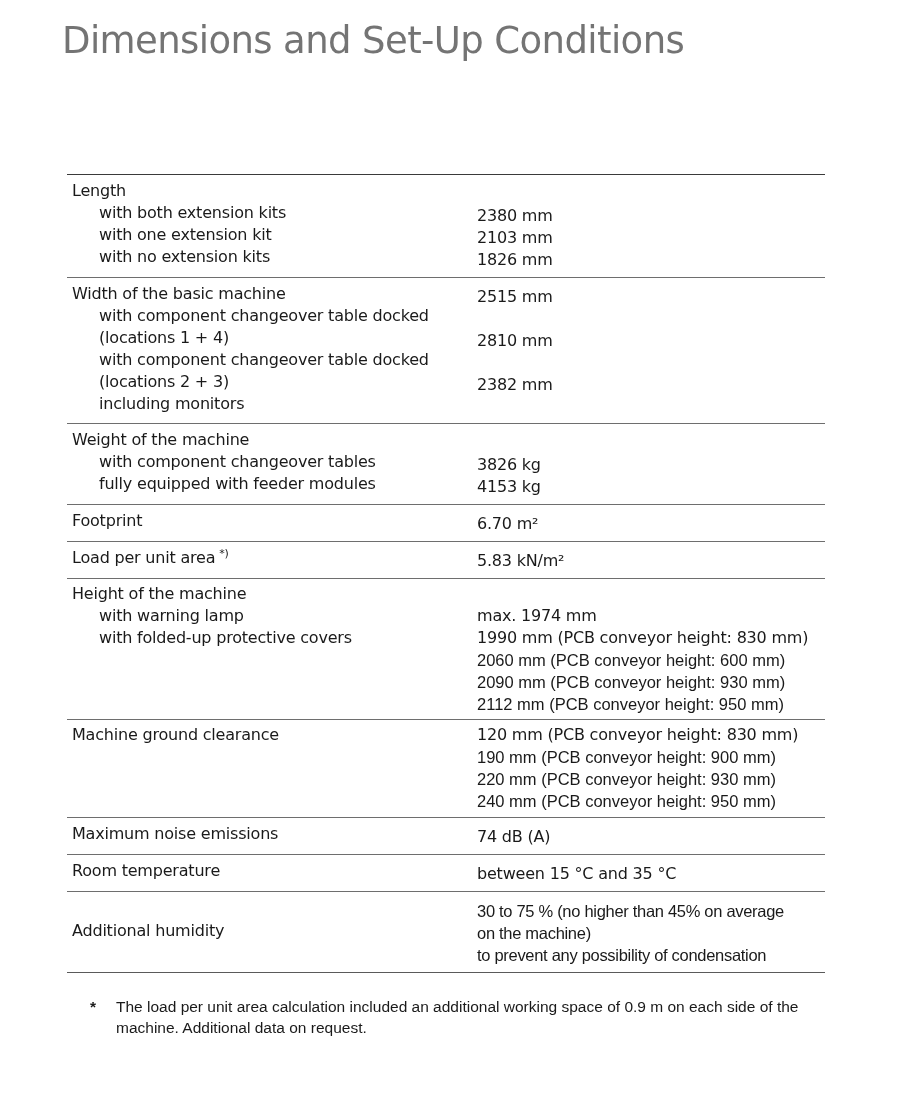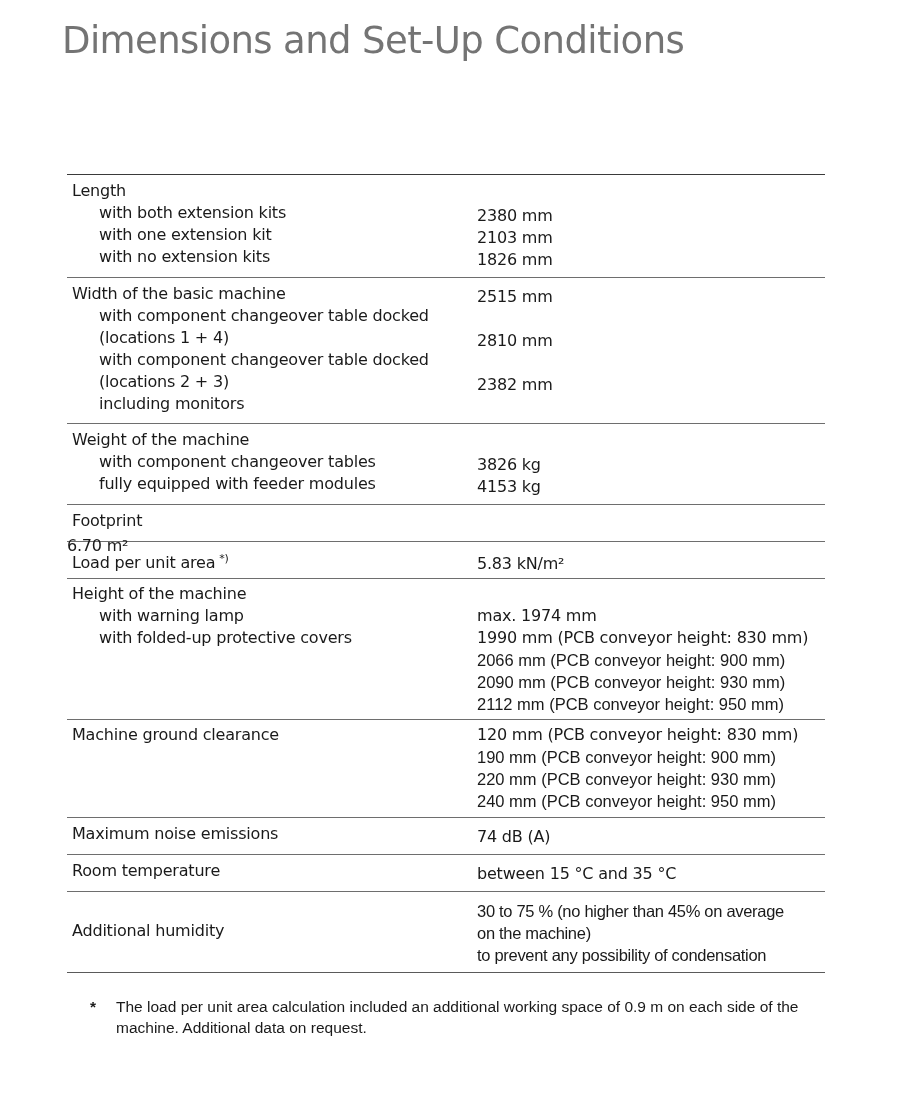--- a/index.html
+++ b/index.html
@@ -143,48 +143,48 @@
       <span class="label-main">Weight of the machine</span>
       <span class="label-sub">with component changeover tables</span>
       <span class="label-sub">fully equipped with feeder  modules</span>
     </div>
     <div class="spec-values" style="padding-top:25px;">
       <span class="value-line">3826 kg</span>
       <span class="value-line">4153 kg</span>
     </div>
   </div>
 
-  <div class="spec-row" style="height:37px; padding-top:5px;flex-direction:column;">
+  <div class="spec-row" style="height:37px; padding-top:5px;">
     <div class="spec-label">
       <span class="label-main">Footprint</span>
     </div>
     <div class="spec-values" style="padding-top:3px;">
       <span class="value-line">6.70 m²</span>
     </div>
   </div>
 
-  <div class="spec-row" style="height:37px; padding-top:5px;align-items:center;">
+  <div class="spec-row" style="height:37px; padding-top:5px;">
     <div class="spec-label">
       <span class="label-main"><span>Load per unit area</span><sup class="footmark">*)</sup></span>
     </div>
     <div class="spec-values" style="padding-top:3px;">
       <span class="value-line">5.83 kN/m²</span>
     </div>
   </div>
 
   <div class="spec-row" style="height:141px; padding-top:4px;">
     <div class="spec-label">
       <span class="label-main">Height of the machine</span>
       <span class="label-sub">with warning lamp</span>
       <span class="label-sub">with folded-up protective covers</span>
     </div>
     <div class="spec-values" style="padding-top:22px;">
       <span class="value-line">max. 1974 mm</span>
       <span class="value-line">1990 mm (PCB conveyor height: 830 mm)</span>
-      <span class="value-line sans">2066 mm (PCB conveyor height: 900 mm)</span>
+      <span class="value-line sans">2060 mm (PCB conveyor height: 600 mm)</span>
       <span class="value-line sans">2090 mm (PCB conveyor height: 930 mm)</span>
       <span class="value-line sans">2112 mm (PCB conveyor height: 950 mm)</span>
     </div>
   </div>
 
   <div class="spec-row" style="height:98px; padding-top:4px;">
     <div class="spec-label">
       <span class="label-main">Machine ground clearance</span>
     </div>
     <div class="spec-values" style="padding-top:0px;">

